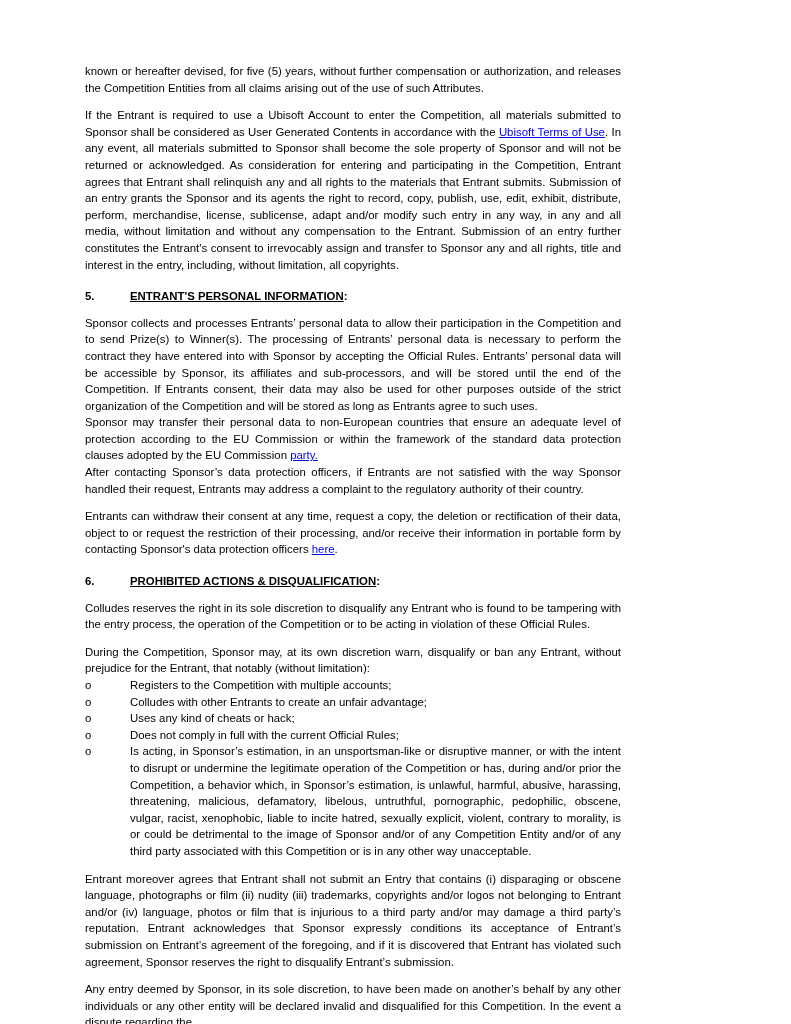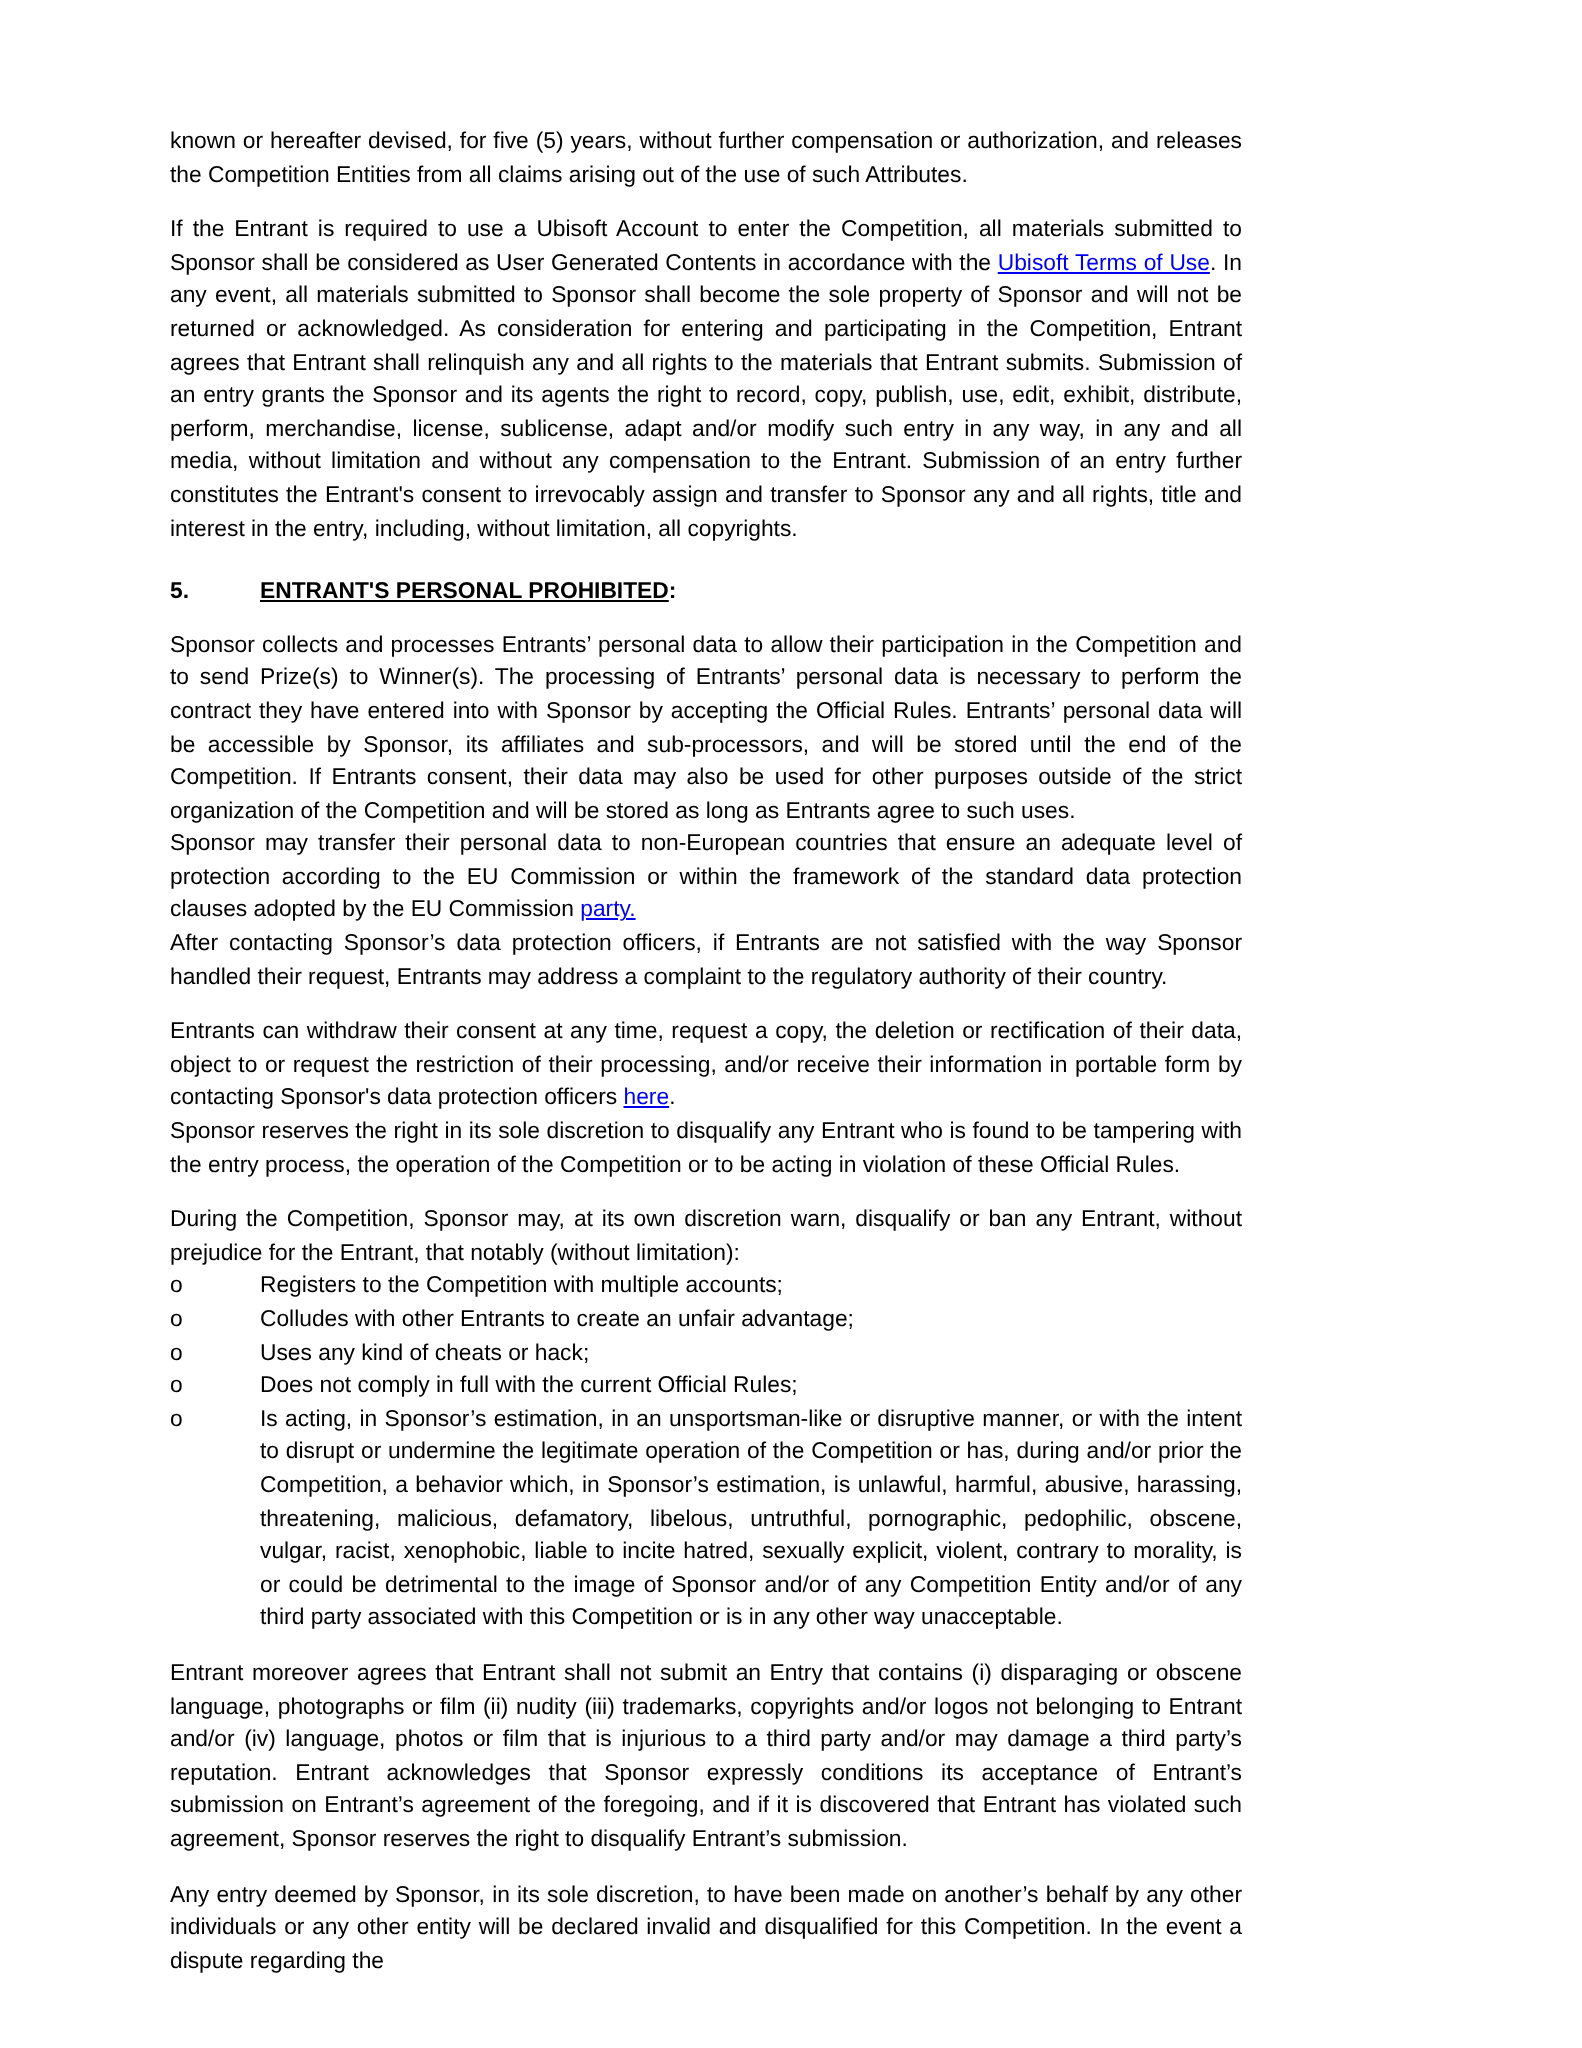--- a/index.html
+++ b/index.html
@@ -60,33 +60,36 @@
 </head>
 <body>
 
 <div class="page">
 
   <p class="para">known or hereafter devised, for five (5) years, without further compensation or authorization, and releases the Competition Entities from all claims arising out of the use of such Attributes.</p>
 
   <p class="para"><span>If the Entrant is required to use a Ubisoft Account to enter the Competition, all materials submitted to Sponsor shall be considered as User Generated Contents in accordance with the </span><a class="link">Ubisoft Terms of Use</a><span>. In any event, all materials submitted to Sponsor shall become the sole property of Sponsor and will not be returned or acknowledged.  As consideration for entering and participating in the Competition, Entrant agrees that Entrant shall relinquish any and all rights to the materials that Entrant submits. Submission of an entry grants the Sponsor and its agents the right to record, copy, publish, use, edit, exhibit, distribute, perform, merchandise, license, sublicense, adapt and/or modify such entry in any way, in any and all media, without limitation and without any compensation to the Entrant. Submission of an entry further constitutes the Entrant's consent to irrevocably assign and transfer to Sponsor any and all rights, title and interest in the entry, including, without limitation, all copyrights.</span></p>
 
   <div class="heading">
-    <span class="hnum">5.</span><span class="htitle"><span class="u">ENTRANT'S PERSONAL PROHIBITED</span><span>:</span></span>
+    <span class="hnum">5.</span><span class="htitle"><span class="u">ENTRANT'S PERSONAL INFORMATION</span><span>:</span></span>
   </div>
 
   <p class="para tight">Sponsor collects and processes Entrants’ personal data to allow their participation in the Competition and to send Prize(s) to Winner(s). The processing of Entrants’ personal data is necessary to perform the contract they have entered into with Sponsor by accepting the Official Rules. Entrants’ personal data will be accessible by Sponsor, its affiliates and sub-processors, and will be stored until the end of the Competition. If Entrants consent, their data may also be used for other purposes outside of the strict organization of the Competition and will be stored as long as Entrants agree to such uses.</p>
 
   <p class="para tight"><span>Sponsor may transfer their personal data to non-European countries that ensure an adequate level of protection according to the EU Commission or within the framework of the standard data protection clauses adopted by the EU Commission </span><a class="link">party.</a></p>
 
   <p class="para">After contacting Sponsor’s data protection officers, if Entrants are not satisfied with the way Sponsor handled their request, Entrants may address a complaint to the regulatory authority of their country.</p>
 
   <p class="para tight"><span>Entrants can withdraw their consent at any time, request a copy, the deletion or rectification of their data, object to or request the restriction of their processing, and/or receive their information in portable form by contacting Sponsor's data protection officers </span><a class="link">here</a><span>.</span></p>
 
+  <div class="heading">
+    <span class="hnum">6.</span><span class="htitle"><span class="u">PROHIBITED ACTIONS &amp; DISQUALIFICATION</span><span>:</span></span>
+  </div>
 
-  <p class="para">Sponsor reserves the right in its sole discretion to disqualify any Entrant who is found to be tampering with the entry process, the operation of the Competition or to be acting in violation of these Official Rules.</p>
+  <p class="para">Colludes reserves the right in its sole discretion to disqualify any Entrant who is found to be tampering with the entry process, the operation of the Competition or to be acting in violation of these Official Rules.</p>
 
   <p class="para tight">During the Competition, Sponsor may, at its own discretion warn, disqualify or ban any Entrant, without prejudice for the Entrant, that notably (without limitation):</p>
 
   <div class="bullets">
     <div class="bullet">
       <span class="bmark">o</span>
       <span class="btext">Registers to the Competition with multiple accounts;</span>
     </div>
     <div class="bullet">
       <span class="bmark">o</span>

